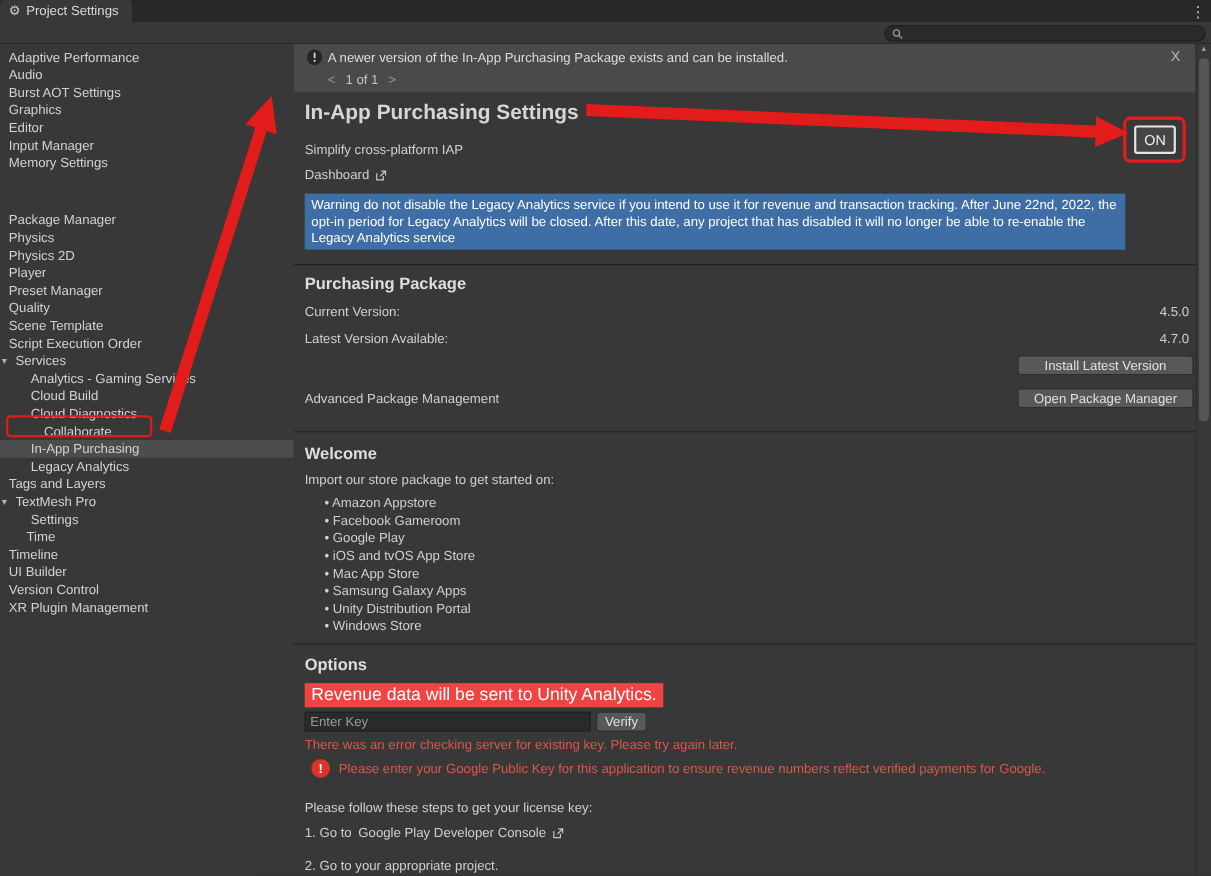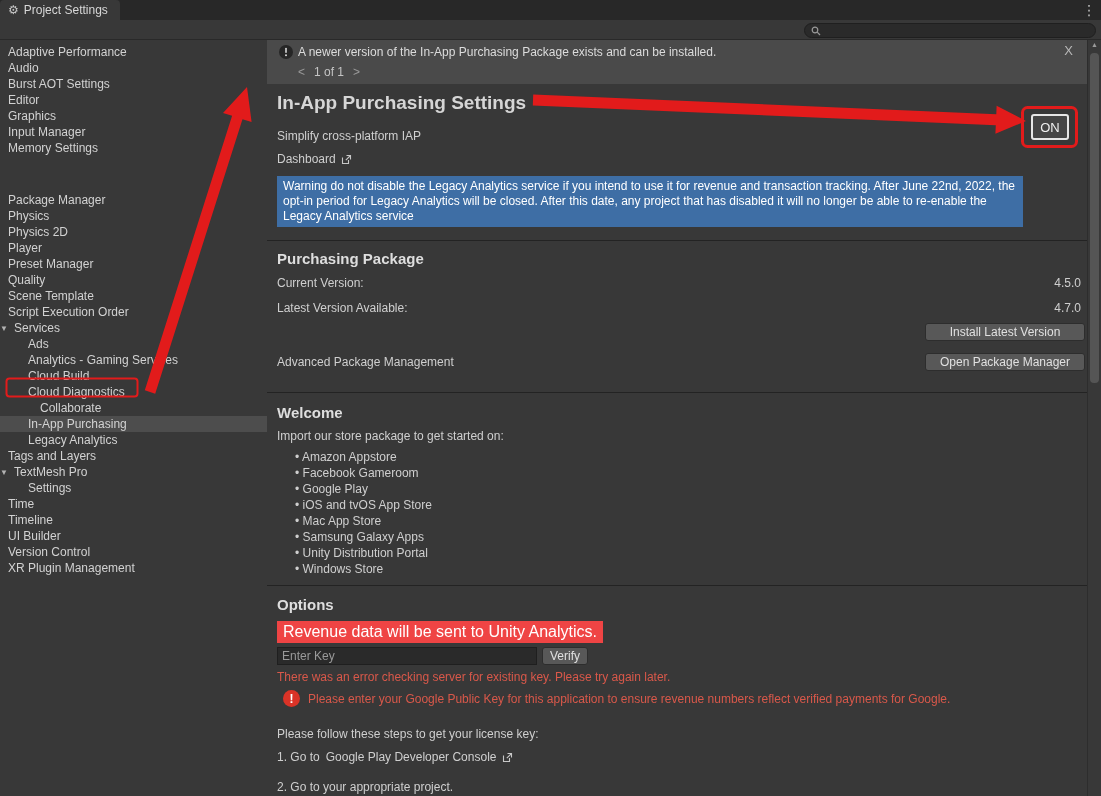--- a/index.html
+++ b/index.html
@@ -99,44 +99,43 @@
       </svg>
       <input value="" style="">
     </div>
   </div>
 
   <div class="sidebar">
     <div>
         <div class="sb-item" style="padding-left: 8px;"><span>Adaptive Performance</span></div>
         <div class="sb-item" style="padding-left: 8px;"><span>Audio</span></div>
         <div class="sb-item" style="padding-left: 8px;"><span>Burst AOT Settings</span></div>
+        <div class="sb-item" style="padding-left: 8px;"><span>Graphics</span></div>
         <div class="sb-item" style="padding-left: 8px;"><span>Editor</span></div>
-        <div class="sb-item" style="padding-left: 8px;"><span>Graphics</span></div>
         <div class="sb-item" style="padding-left: 8px;"><span>Input Manager</span></div>
         <div class="sb-item" style="padding-left: 8px;"><span>Memory Settings</span></div>
         <div class="sb-item" style="padding-left: 8px; margin-top: 36px;"><span>Package Manager</span></div>
         <div class="sb-item" style="padding-left: 8px;"><span>Physics</span></div>
         <div class="sb-item" style="padding-left: 8px;"><span>Physics 2D</span></div>
         <div class="sb-item" style="padding-left: 8px;"><span>Player</span></div>
         <div class="sb-item" style="padding-left: 8px;"><span>Preset Manager</span></div>
         <div class="sb-item" style="padding-left: 8px;"><span>Quality</span></div>
         <div class="sb-item" style="padding-left: 8px;"><span>Scene Template</span></div>
         <div class="sb-item" style="padding-left: 8px;"><span>Script Execution Order</span></div>
         <div class="sb-item" style="padding-left: 14px;"><span class="foldout" style="left: 0px;">▼</span><span>Services</span></div>
-        <div class="sb-item" style="padding-left: 28px;"><span>Ads</span></div>
         <div class="sb-item" style="padding-left: 28px;"><span>Analytics - Gaming Services</span></div>
         <div class="sb-item" style="padding-left: 28px;"><span>Cloud Build</span></div>
         <div class="sb-item" style="padding-left: 28px;"><span>Cloud Diagnostics</span></div>
         <div class="sb-item" style="padding-left: 40px;"><span>Collaborate</span></div>
         <div class="sb-item selected" style="padding-left: 28px;"><span>In-App Purchasing</span></div>
         <div class="sb-item" style="padding-left: 28px;"><span>Legacy Analytics</span></div>
         <div class="sb-item" style="padding-left: 8px;"><span>Tags and Layers</span></div>
         <div class="sb-item" style="padding-left: 14px;"><span class="foldout" style="left: 0px;">▼</span><span>TextMesh Pro</span></div>
         <div class="sb-item" style="padding-left: 28px;"><span>Settings</span></div>
-        <div class="sb-item" style="padding-left: 8px;"><span>Time</span></div>
+        <div class="sb-item" style="padding-left: 24px;"><span>Time</span></div>
         <div class="sb-item" style="padding-left: 8px;"><span>Timeline</span></div>
         <div class="sb-item" style="padding-left: 8px;"><span>UI Builder</span></div>
         <div class="sb-item" style="padding-left: 8px;"><span>Version Control</span></div>
         <div class="sb-item" style="padding-left: 8px;"><span>XR Plugin Management</span></div>
       </div>
   </div>
 
   <div class="content">
 
     <div class="banner">

